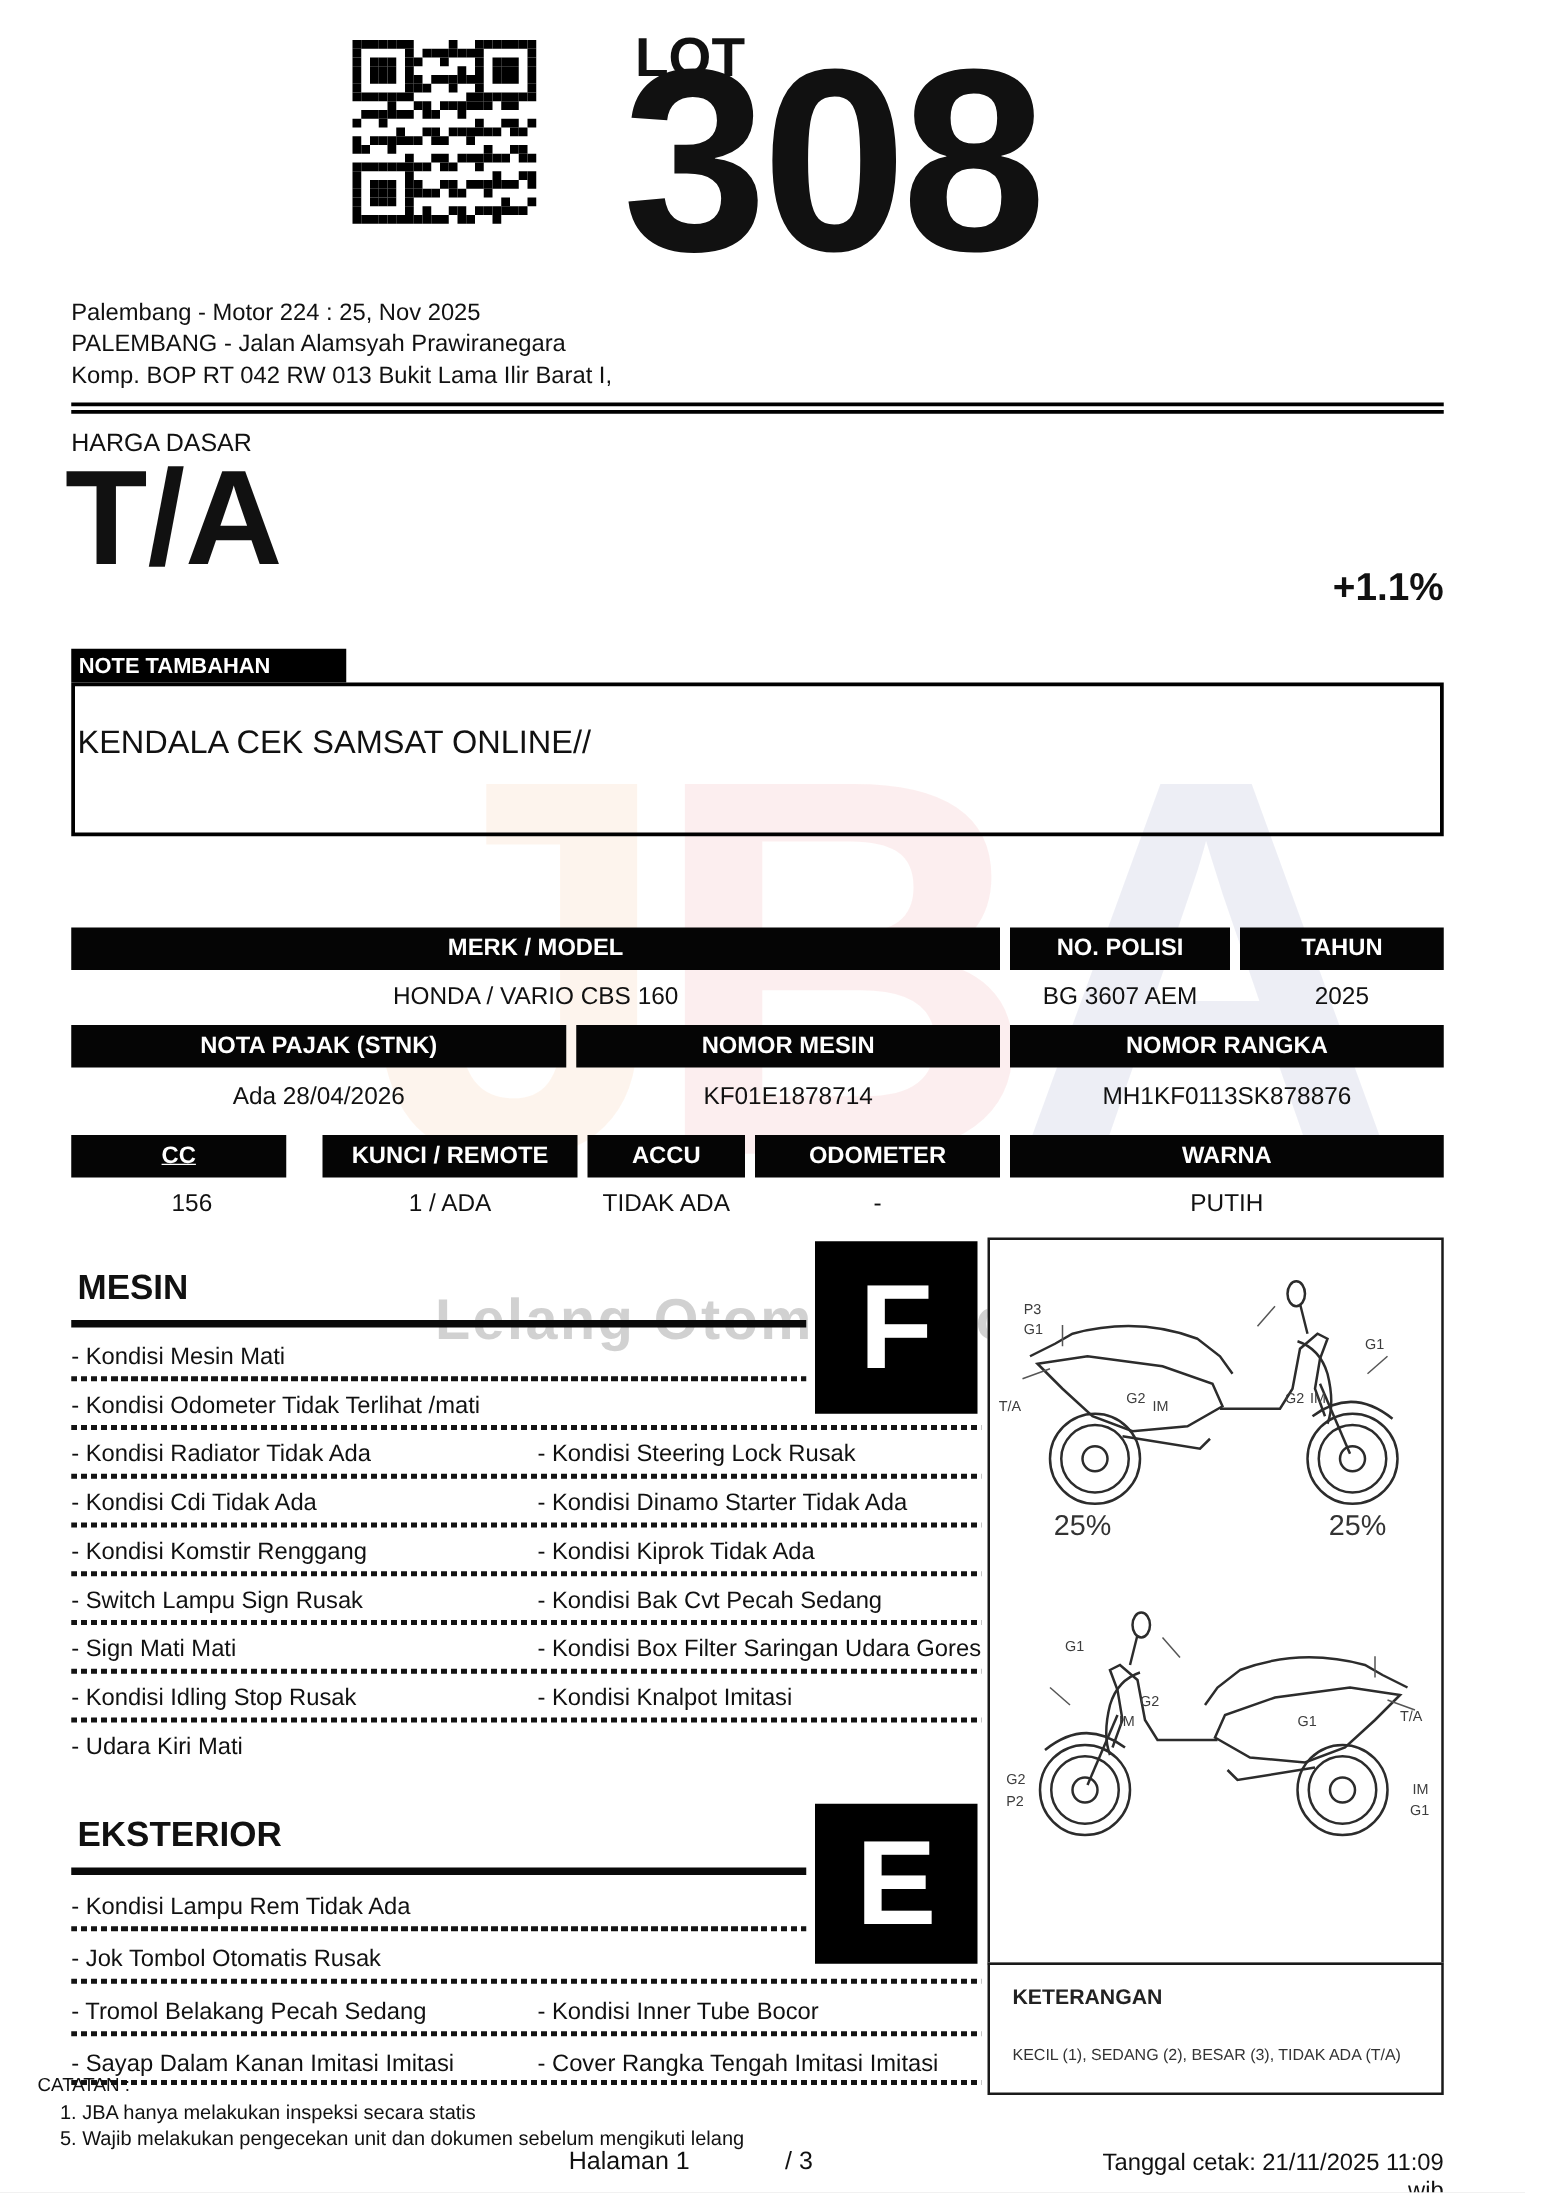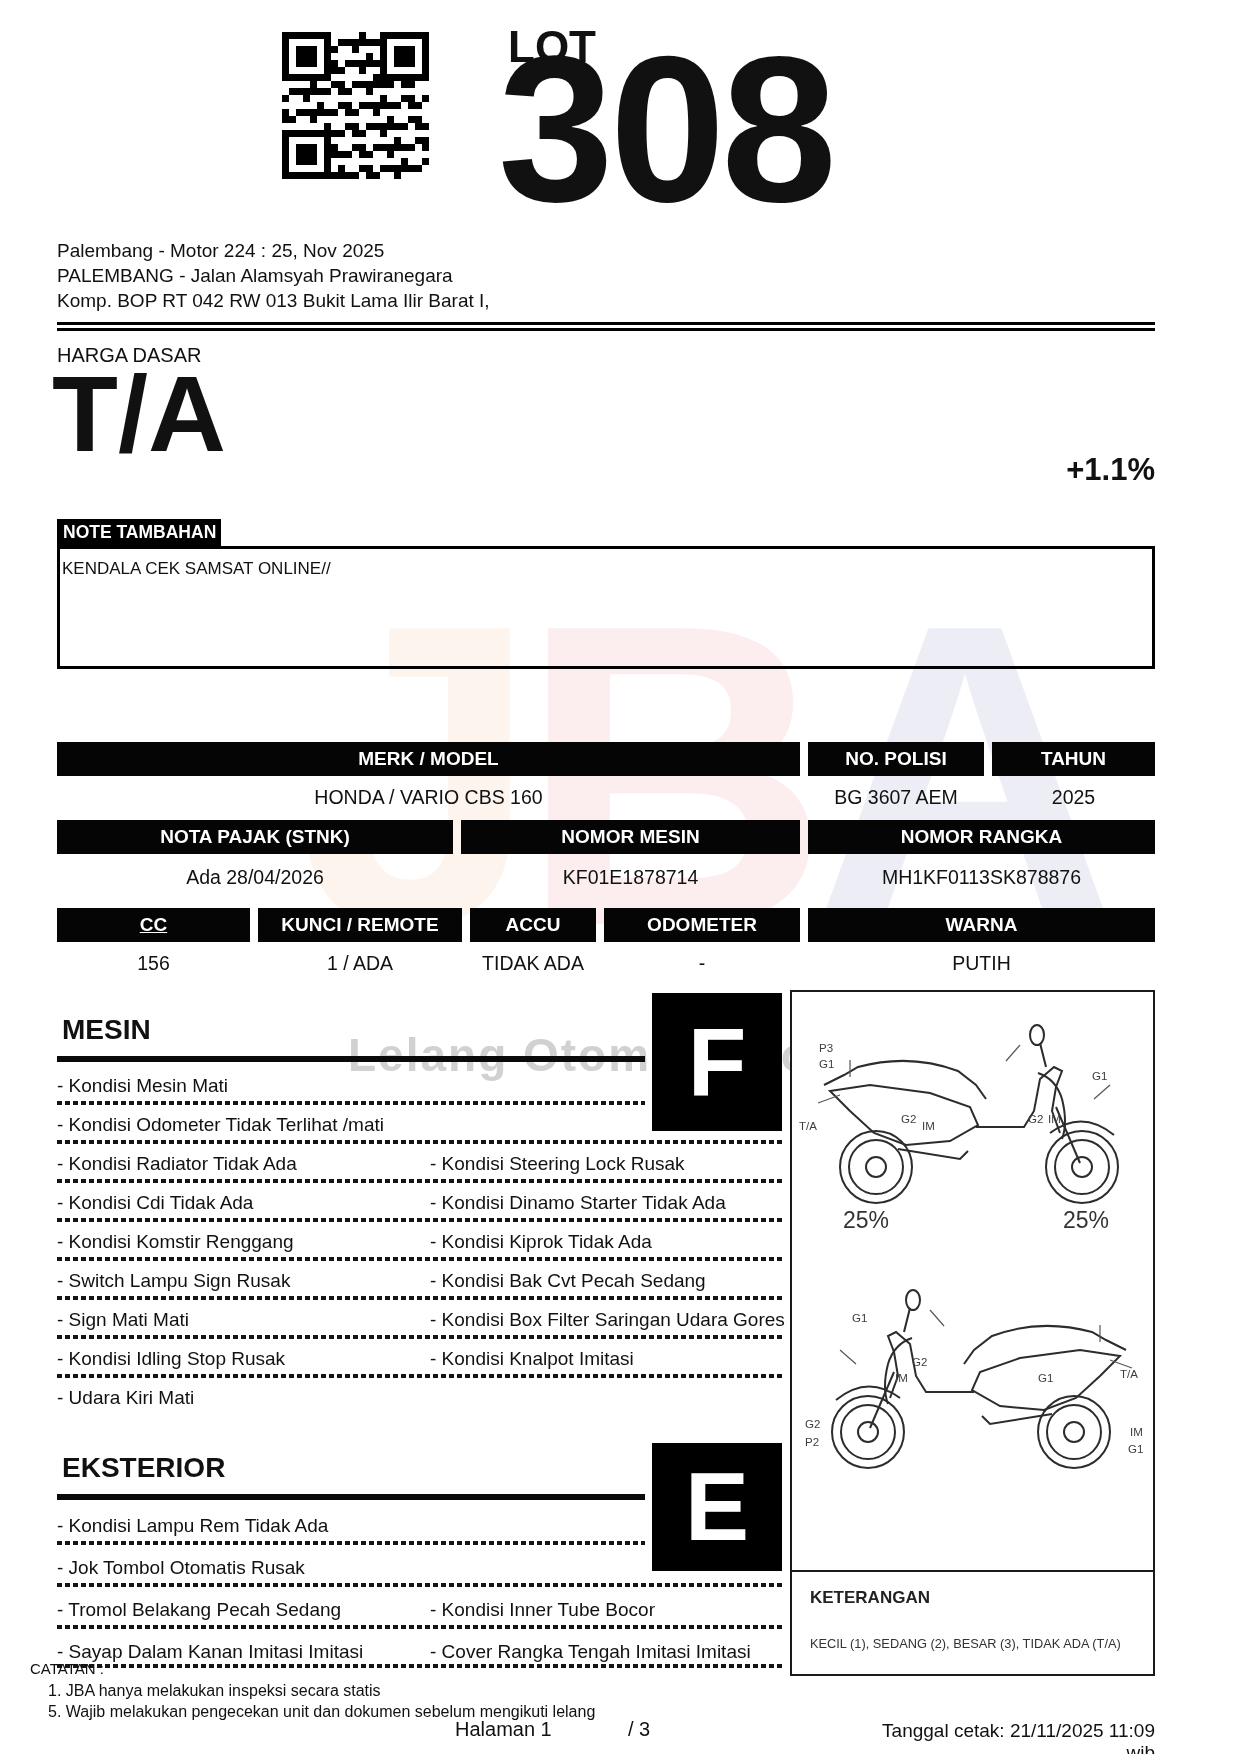--- a/index.html
+++ b/index.html
@@ -16,24 +16,24 @@
   .qr span{display:block;}
   .qr .b{background:#000;}
   .lot-label{position:absolute;top:22px;left:508px;font-size:44px;font-weight:bold;}
   .lot-number{position:absolute;top:34px;left:498px;font-size:208px;font-weight:bold;line-height:.92;letter-spacing:-4px;}
   .addr{position:absolute;left:57px;font-size:19px;line-height:1.2;}
   .dbl-rule{position:absolute;left:57px;top:322px;width:1098px;height:3px;
             border-top:3px solid #000;border-bottom:3px solid #000;}
   .harga-label{position:absolute;left:57px;top:344px;font-size:20px;}
   .harga-value{position:absolute;left:52px;top:360px;font-size:108px;font-weight:bold;line-height:1;}
   .pct{position:absolute;top:452px;left:955px;width:200px;text-align:right;font-size:31px;font-weight:bold;}
-  .note-tab{position:absolute;left:57px;top:519px;width:164px;height:27px;background:#000;color:#fff;
+  .note-tab{position:absolute;left:57px;top:519px;width:220px;height:27px;background:#000;color:#fff;
             font-size:17.5px;font-weight:bold;line-height:27px;padding-left:6px;box-sizing:border-box;}
   .note-box{position:absolute;left:57px;top:546px;width:1098px;height:123px;border:3px solid #000;box-sizing:border-box;}
-  .note-text{position:absolute;left:62px;top:559px;font-size:17px;}
+  .note-text{position:absolute;left:62px;top:578px;font-size:26px;}
   
   .hdr{position:absolute;height:34px;background:#050505;color:#fff;font-size:19px;font-weight:bold;
        text-align:center;line-height:34px;z-index:2;}
   .val{position:absolute;height:24px;font-size:19.5px;text-align:center;z-index:2;}
   
   .sec-title{position:absolute;left:62px;font-size:28px;font-weight:bold;z-index:2;}
   .rule{position:absolute;left:57px;width:588px;height:6px;background:#0a0a0a;z-index:2;}
   .grade{position:absolute;left:652px;width:130px;background:#000;color:#fff;text-align:center;z-index:3;}
   .grade span{font-size:96px;font-weight:bold;line-height:138px;}
   .item{position:absolute;font-size:19px;white-space:nowrap;z-index:2;}
@@ -533,21 +533,21 @@
   <div class="val" style="left:808px;top:786px;width:176px;">BG 3607 AEM</div>
   <div class="val" style="left:992px;top:786px;width:163px;">2025</div>
 
   <div class="hdr" style="left:57px;top:820px;width:396px;">NOTA PAJAK (STNK)</div>
   <div class="hdr" style="left:808px;top:820px;width:347px;">NOMOR RANGKA</div>
   <div class="hdr" style="left:461px;top:820px;width:339px;">NOMOR MESIN</div>
   <div class="val" style="left:57px;top:866px;width:396px;">Ada 28/04/2026</div>
   <div class="val" style="left:461px;top:866px;width:339px;">KF01E1878714</div>
   <div class="val" style="left:808px;top:866px;width:347px;">MH1KF0113SK878876</div>
 
-  <div class="hdr" style="left:57px;top:908px;width:193px;text-decoration:underline;">CC</div>
+  <div class="hdr" style="left:57px;top:908px;width:172px;text-decoration:underline;">CC</div>
   <div class="hdr" style="left:258px;top:908px;width:204px;">KUNCI / REMOTE</div>
   <div class="hdr" style="left:470px;top:908px;width:126px;">ACCU</div>
   <div class="hdr" style="left:604px;top:908px;width:196px;">ODOMETER</div>
   <div class="hdr" style="left:808px;top:908px;width:347px;">WARNA</div>
   <div class="val" style="left:57px;top:952px;width:193px;">156</div>
   <div class="val" style="left:258px;top:952px;width:204px;">1 / ADA</div>
   <div class="val" style="left:470px;top:952px;width:126px;">TIDAK ADA</div>
   <div class="val" style="left:604px;top:952px;width:196px;">-</div>
   <div class="val" style="left:808px;top:952px;width:347px;">PUTIH</div>
 

